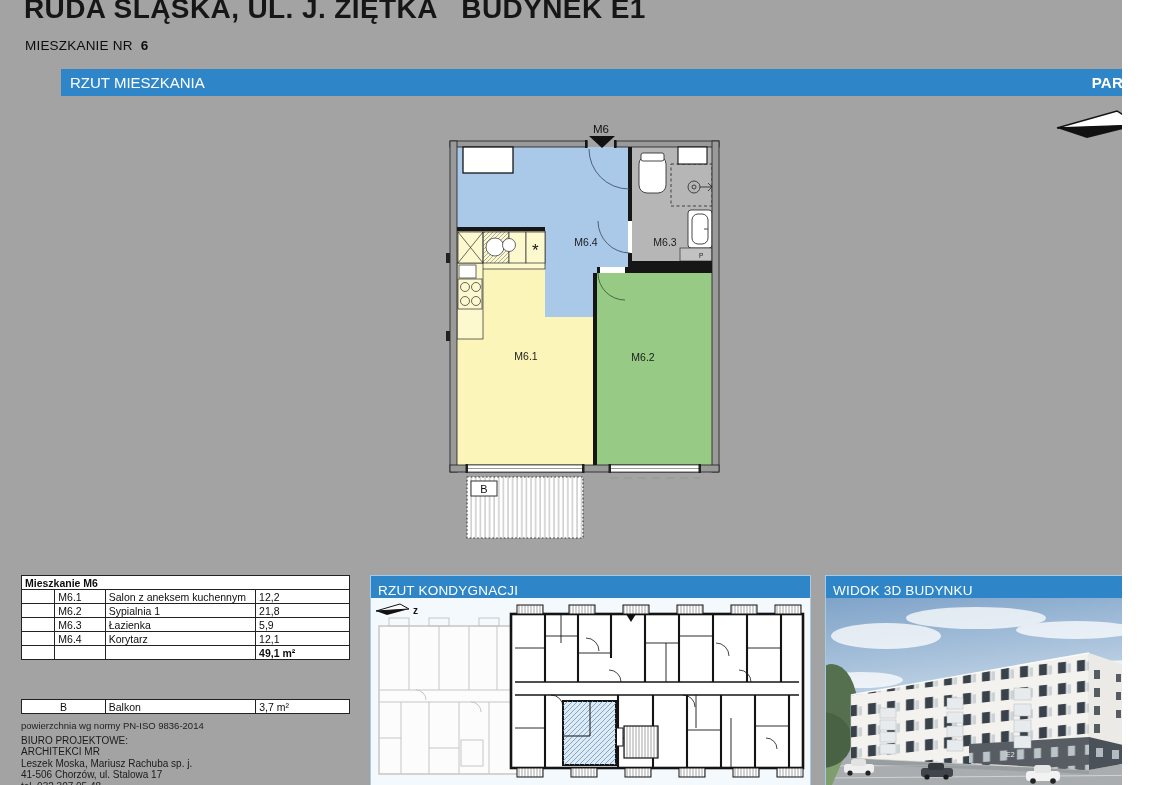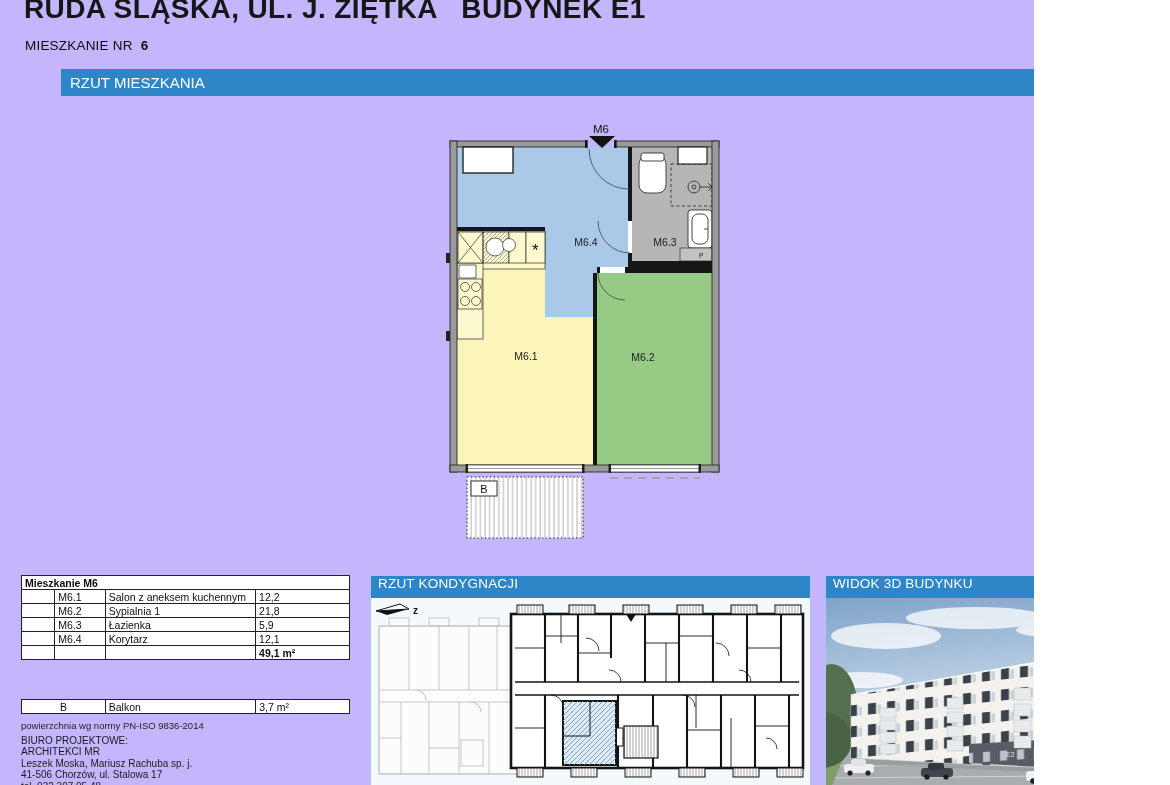--- a/index.html
+++ b/index.html
@@ -1,16 +1,16 @@
 <!DOCTYPE html>
 <html><head>
 <meta charset="utf-8">
 <style>
   html,body{margin:0;padding:0;background:#fff;}
-  #page{position:relative;width:1034px;height:785px;overflow:hidden;background:#c4b5fd;
+  #page{position:relative;width:1122px;height:785px;overflow:hidden;background:#a3a3a3;
         font-family:"Liberation Sans",sans-serif;color:#111;}
   .abs{position:absolute;}
   #title{left:24px;top:-7px;font-size:28px;font-weight:bold;color:#161616;
          letter-spacing:.4px;white-space:pre;}
   #subtitle{left:25px;top:38px;font-size:13.5px;color:#0d0d0d;letter-spacing:.2px;}
   #subtitle .num{font-weight:bold;margin-left:8px;}
   .bluebar{left:25px;top:69px;width:1120px;height:27px;background:#2e86c8;color:#fff;
            display:flex;align-items:center;justify-content:space-between;font-size:15px;margin-left:36px;}
   .bluebar .l{padding-left:9px;}
   .bluebar .r{padding-right:27px;font-weight:bold;letter-spacing:.3px;}
@@ -19,21 +19,21 @@
   
   .tbl{border-collapse:collapse;table-layout:fixed;font-size:10.5px;color:#0d0d0d;background:#fff;}
   .tbl td{border:1px solid #222;padding:0 3px;height:13px;overflow:hidden;white-space:nowrap;}
   .tbl td.c{text-align:center;}
   .tbl td.b{font-weight:bold;}
   #foot-note{left:21px;top:720px;font-size:9.5px;color:#222;}
   #office{left:21px;top:735px;font-size:10px;line-height:11.4px;color:#1a1a1a;}
   
   .panel{position:absolute;border:1.5px solid #a6cbe8;background:#f4f9fd;box-sizing:border-box;}
   .phead{height:22px;background:#2e86c8;color:#fff;font-size:13.5px;display:flex;
-         align-items:flex-start;padding-left:7px;letter-spacing:.2px;}
+         align-items:flex-end;padding-left:7px;letter-spacing:.2px;}
   .pbody{position:relative;overflow:hidden;}
 </style>
 </head>
 <body>
 
 <div id="page">
 
   <div class="abs" id="title">RUDA ŚLĄSKA, UL. J. ZIĘTKA   BUDYNEK E1</div>
   <div class="abs" id="subtitle">
     <span>MIESZKANIE NR</span><span class="num">6</span>

